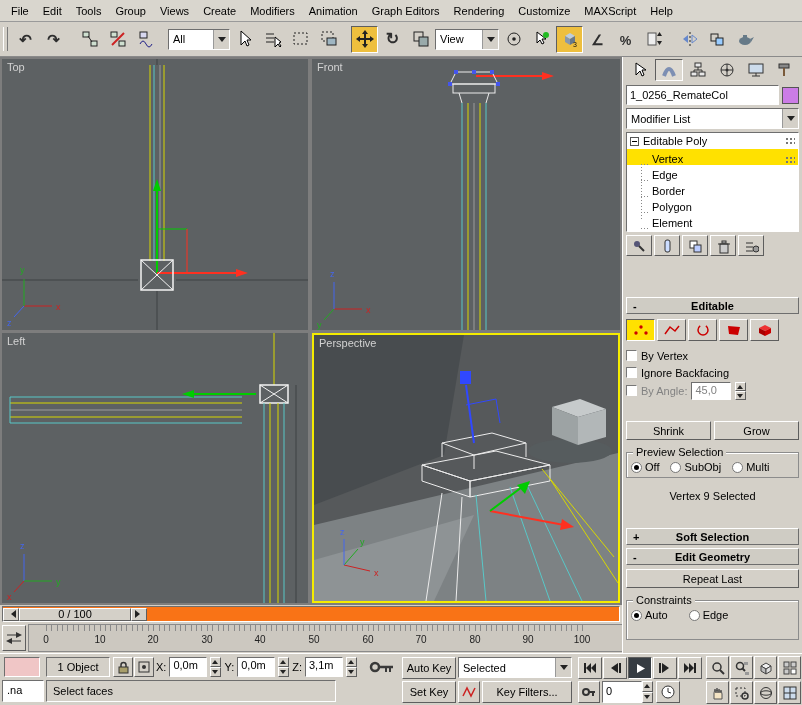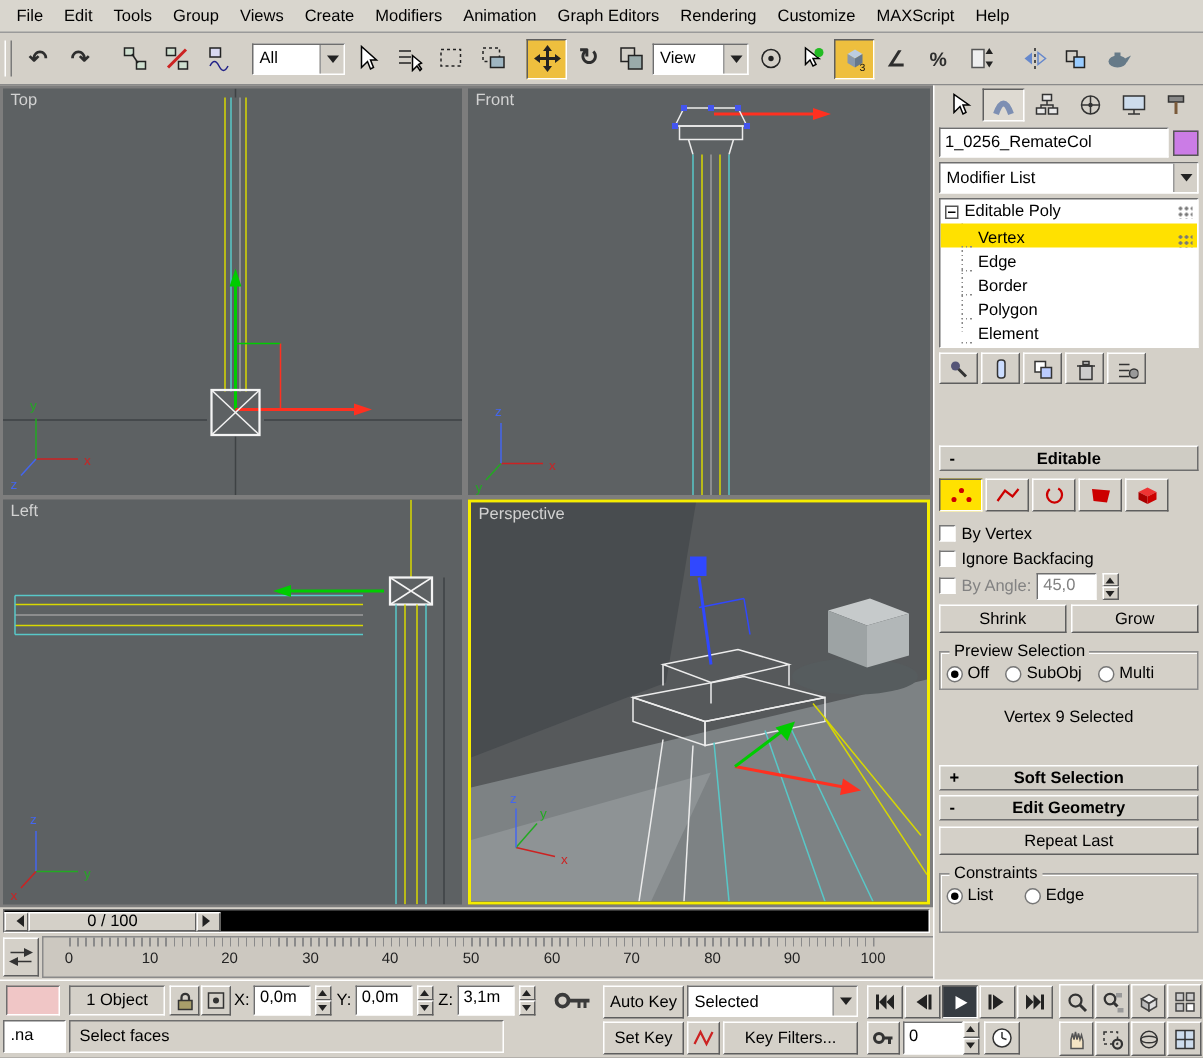--- a/index.html
+++ b/index.html
@@ -32,21 +32,21 @@
 
 #vp-area{position:absolute;left:0;top:57px;width:622px;height:548px;background:#7d7d7d;}
 .vp{position:absolute;background:#5d6163;overflow:hidden;}
 #vp-top{left:2px;top:2px;width:306px;height:271px;}
 #vp-front{left:312px;top:2px;width:308px;height:271px;}
 #vp-left{left:2px;top:276px;width:306px;height:270px;}
 #vp-persp{left:312px;top:276px;width:308px;height:270px;border:2px solid #f5ec00;background:#56595b;}
 .vplabel{position:absolute;left:5px;top:2px;color:#d2d2d2;z-index:2;}
 
 #time-slider{position:absolute;left:0;top:605px;width:622px;height:18px;background:#d4d0c8;padding:1px 2px;}
-#ts-track{width:100%;height:16px;border:1px solid;border-color:#6e6e6e #fff #fff #6e6e6e;background:#000000;display:flex;align-items:center;}
+#ts-track{width:100%;height:16px;border:1px solid;border-color:#6e6e6e #fff #fff #6e6e6e;background:#f97316;display:flex;align-items:center;}
 .ts-btn{width:16px;height:13px;background:#d4d0c8;border:1px solid;border-color:#fff #5e5e5e #5e5e5e #fff;display:flex;align-items:center;justify-content:center;}
 #ts-thumb{width:112px;height:13px;background:#d4d0c8;border:1px solid;border-color:#fff #5e5e5e #5e5e5e #fff;display:flex;align-items:center;justify-content:center;}
 .tl{width:0;height:0;border:4px solid transparent;border-right:5px solid #222;margin-right:4px;}
 .tr{width:0;height:0;border:4px solid transparent;border-left:5px solid #222;margin-left:4px;}
 
 #trackbar{position:absolute;left:0;top:623px;width:622px;height:30px;background:#d4d0c8;display:flex;align-items:center;}
 #mini-curve{width:24px;height:26px;margin:0 2px;}
 #ruler{position:relative;flex:1;height:28px;background:#ccc8c0;border:1px solid #8a8a8a;border-right:none;}
 #ruler .ticks{position:absolute;left:17px;width:537px;top:0;height:6px;background:repeating-linear-gradient(to right,#8a8a8a 0 1px,transparent 1px 5.36px);}
 .tick-label{position:absolute;top:9px;transform:translateX(-50%);font-size:10px;color:#222;}
@@ -77,21 +77,21 @@
 .sob{width:29px;height:22px;}
 .sob.active{background:#ffe100;border-color:#5e5e5e #fff #fff #5e5e5e;}
 .cbrow{display:flex;align-items:center;gap:4px;height:17px;}
 .cb{width:11px;height:11px;background:#fff;border:1px solid;border-color:#777 #fff #fff #777;flex:0 0 auto;}
 .gray{color:#828282;}
 .fld{height:18px;background:#fff;border:1px solid;border-color:#6e6e6e #fff #fff #6e6e6e;padding:1px 3px;display:inline-block;overflow:hidden;white-space:nowrap;}
 .spin{display:inline-flex;flex-direction:column;width:11px;height:18px;flex:0 0 auto;}
 .spin span{flex:1;background:#d4d0c8;border:1px solid;border-color:#fff #5e5e5e #5e5e5e #fff;position:relative;}
 .spin .su::after{content:"";position:absolute;left:1px;top:2px;border:3px solid transparent;border-bottom:4px solid #222;border-top:none;}
 .spin .sd::after{content:"";position:absolute;left:1px;top:2px;border:3px solid transparent;border-top:4px solid #222;border-bottom:none;}
-.btnrow{display:flex;gap:3px;margin-top:3px;align-items:center;}
+.btnrow{display:flex;gap:3px;margin-top:21px;align-items:center;}
 .pbtn{flex:1;height:19px;background:#d4d0c8;border:1px solid;border-color:#fff #5e5e5e #5e5e5e #fff;display:flex;align-items:center;justify-content:center;}
 .pbtn.fixed{flex:0 0 62px;}
 .group{border:1px solid #8c8c8c;box-shadow:inset 1px 1px 0 #fff;position:relative;margin-top:12px;padding:8px 4px 4px;}
 .gtitle{position:absolute;top:-7px;left:6px;background:#d4d0c8;padding:0 3px;}
 .radrow{display:flex;align-items:center;gap:3px;}
 .rad{width:11px;height:11px;border-radius:50%;background:#fff;border:1px solid #777;flex:0 0 auto;position:relative;}
 .rad.sel::after{content:"";position:absolute;left:2px;top:2px;width:5px;height:5px;background:#000;border-radius:50%;}
 #sel-status{text-align:center;margin-top:12px;}
 #cp-vspace{height:26px;}
 
@@ -702,21 +702,21 @@
   <div class="btnrow" style="margin-top:4px">
     <div class="pbtn">
         <span>Repeat Last</span>
       </div>
   </div>
 
   <div class="group" style="margin-top:12px;height:40px">
     <span class="gtitle">Constraints</span>
     <div class="radrow">
       <span class="rad sel"></span>
-        <span>List</span>
+        <span>Auto</span>
       <span class="rad" style="margin-left:18px"></span>
         <span>Edge</span>
     </div>
   </div>
 </div>
 
 <div id="status-bar">
   <div class="sb sunkw" id="macro-strip" style="background:#f0c6c6"></div>
   <div class="sb sunkw" id="listener-strip">.na</div>
   <div class="sb sunk" id="obj-count">1 Object</div>

